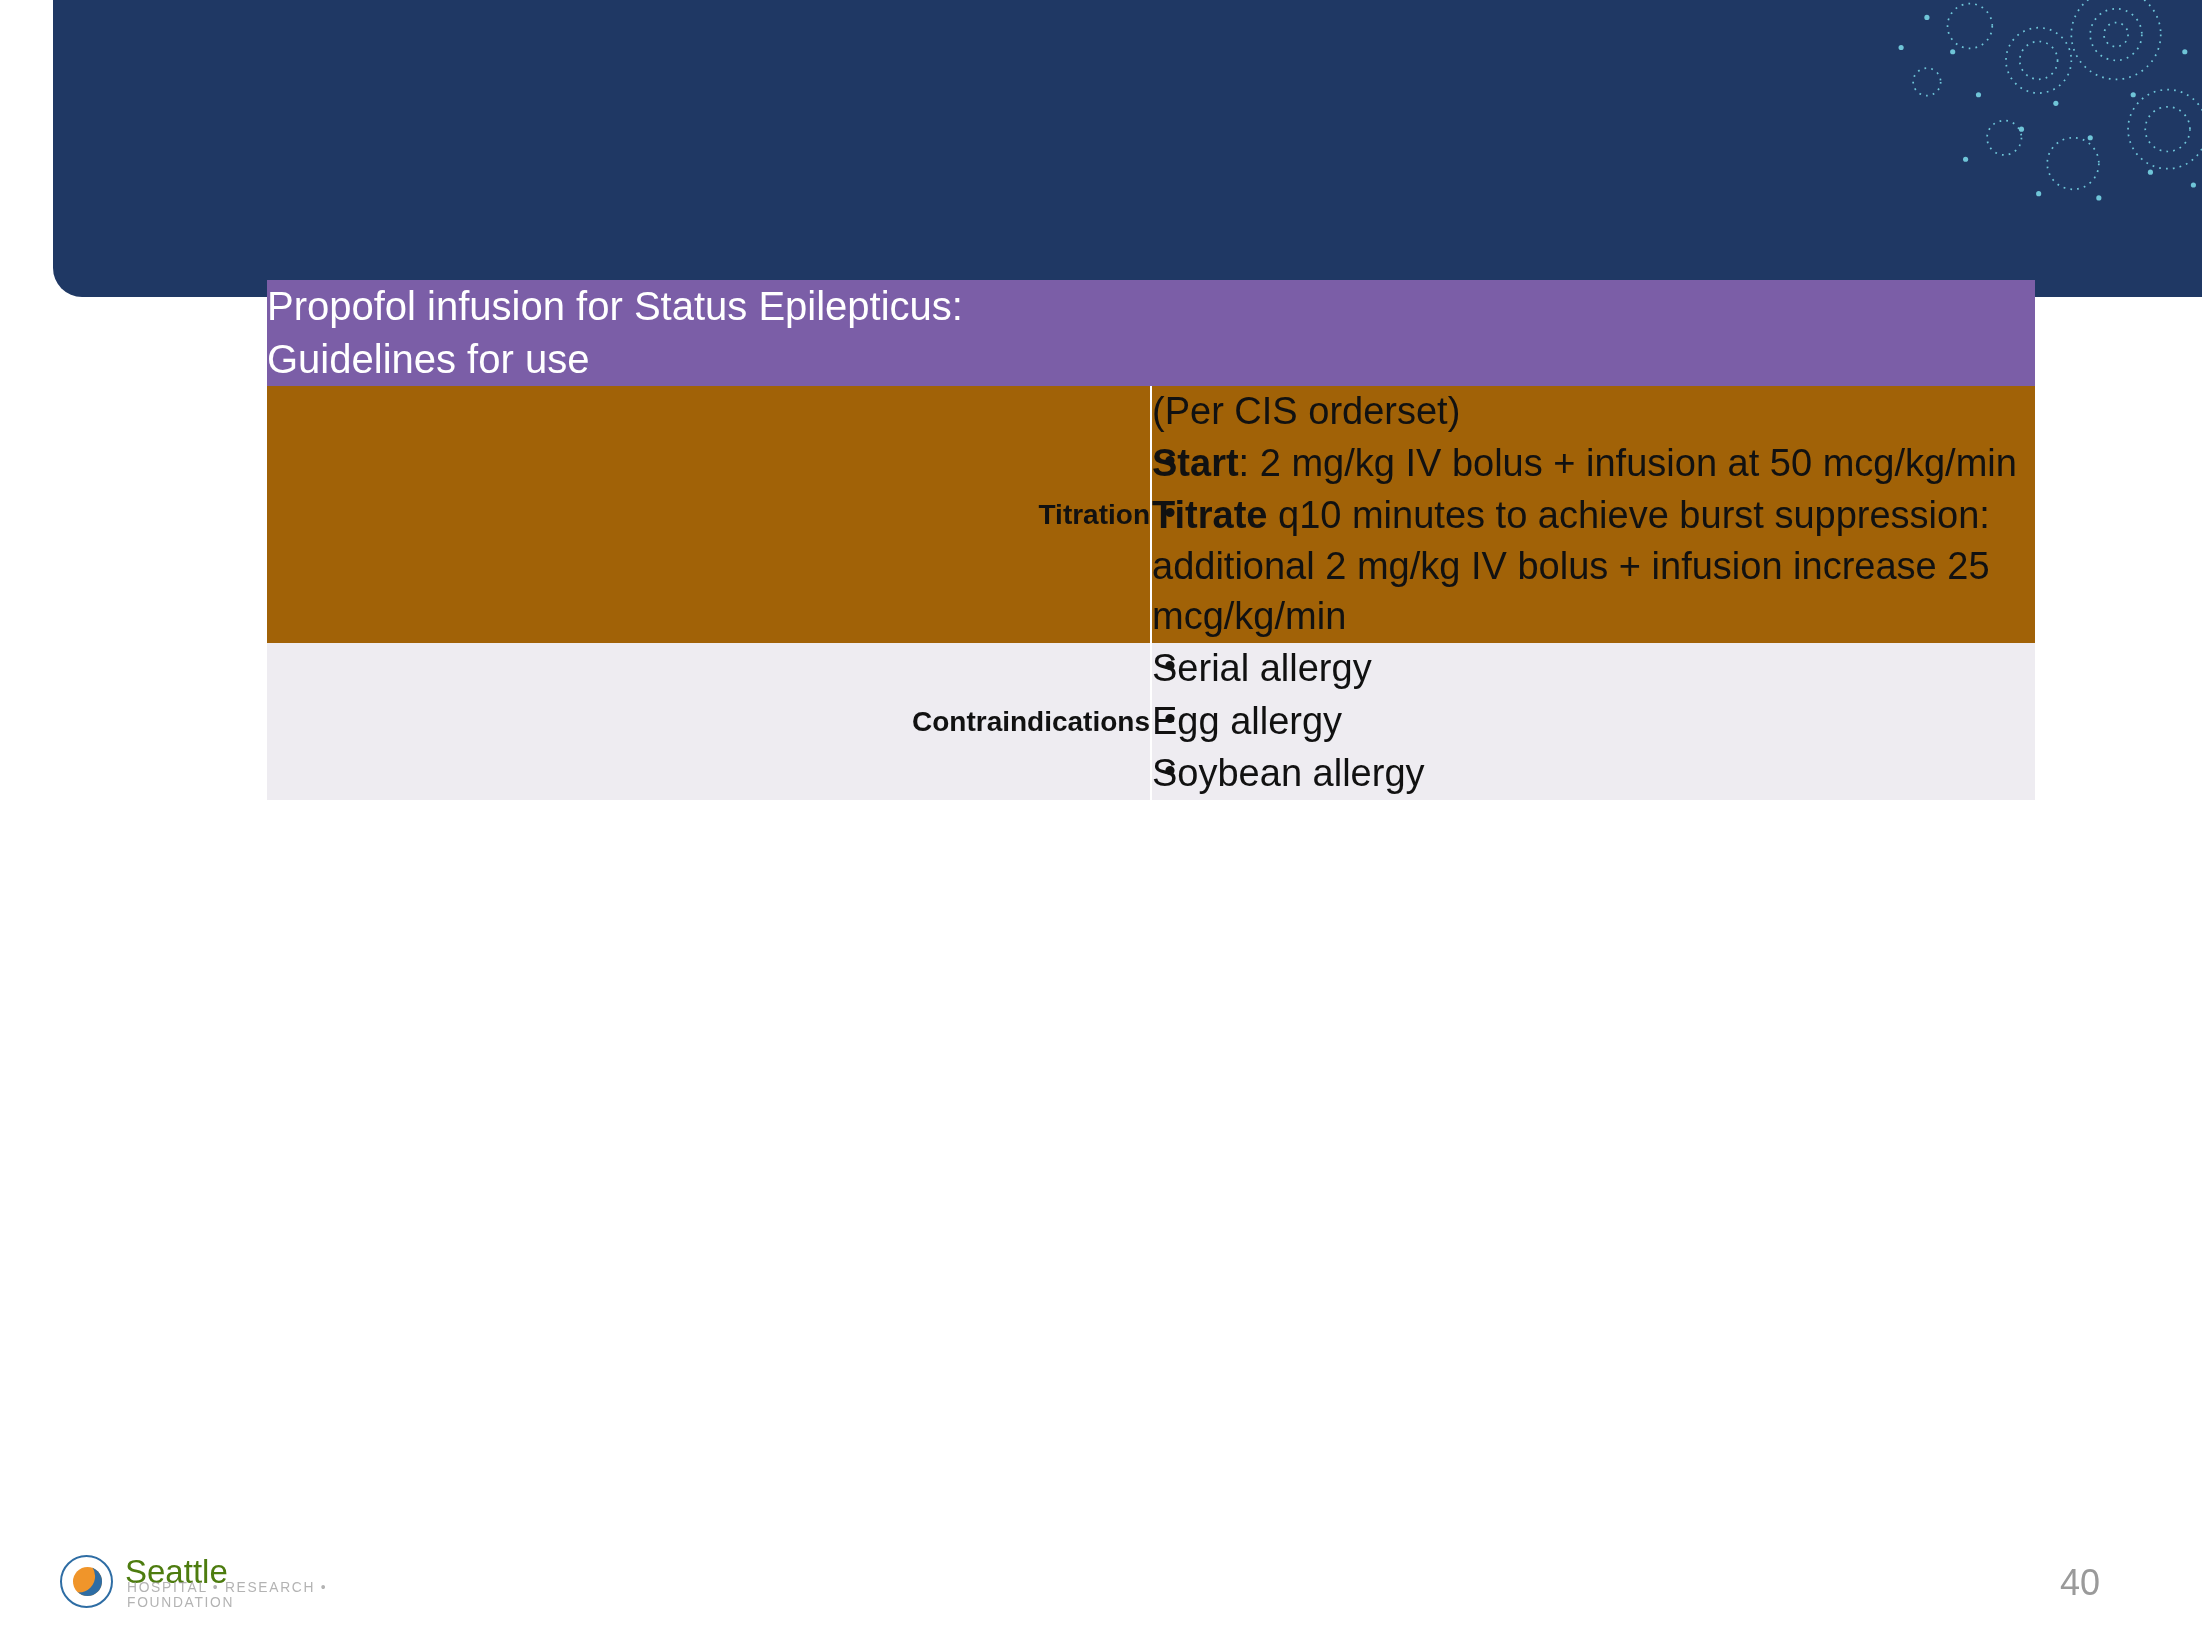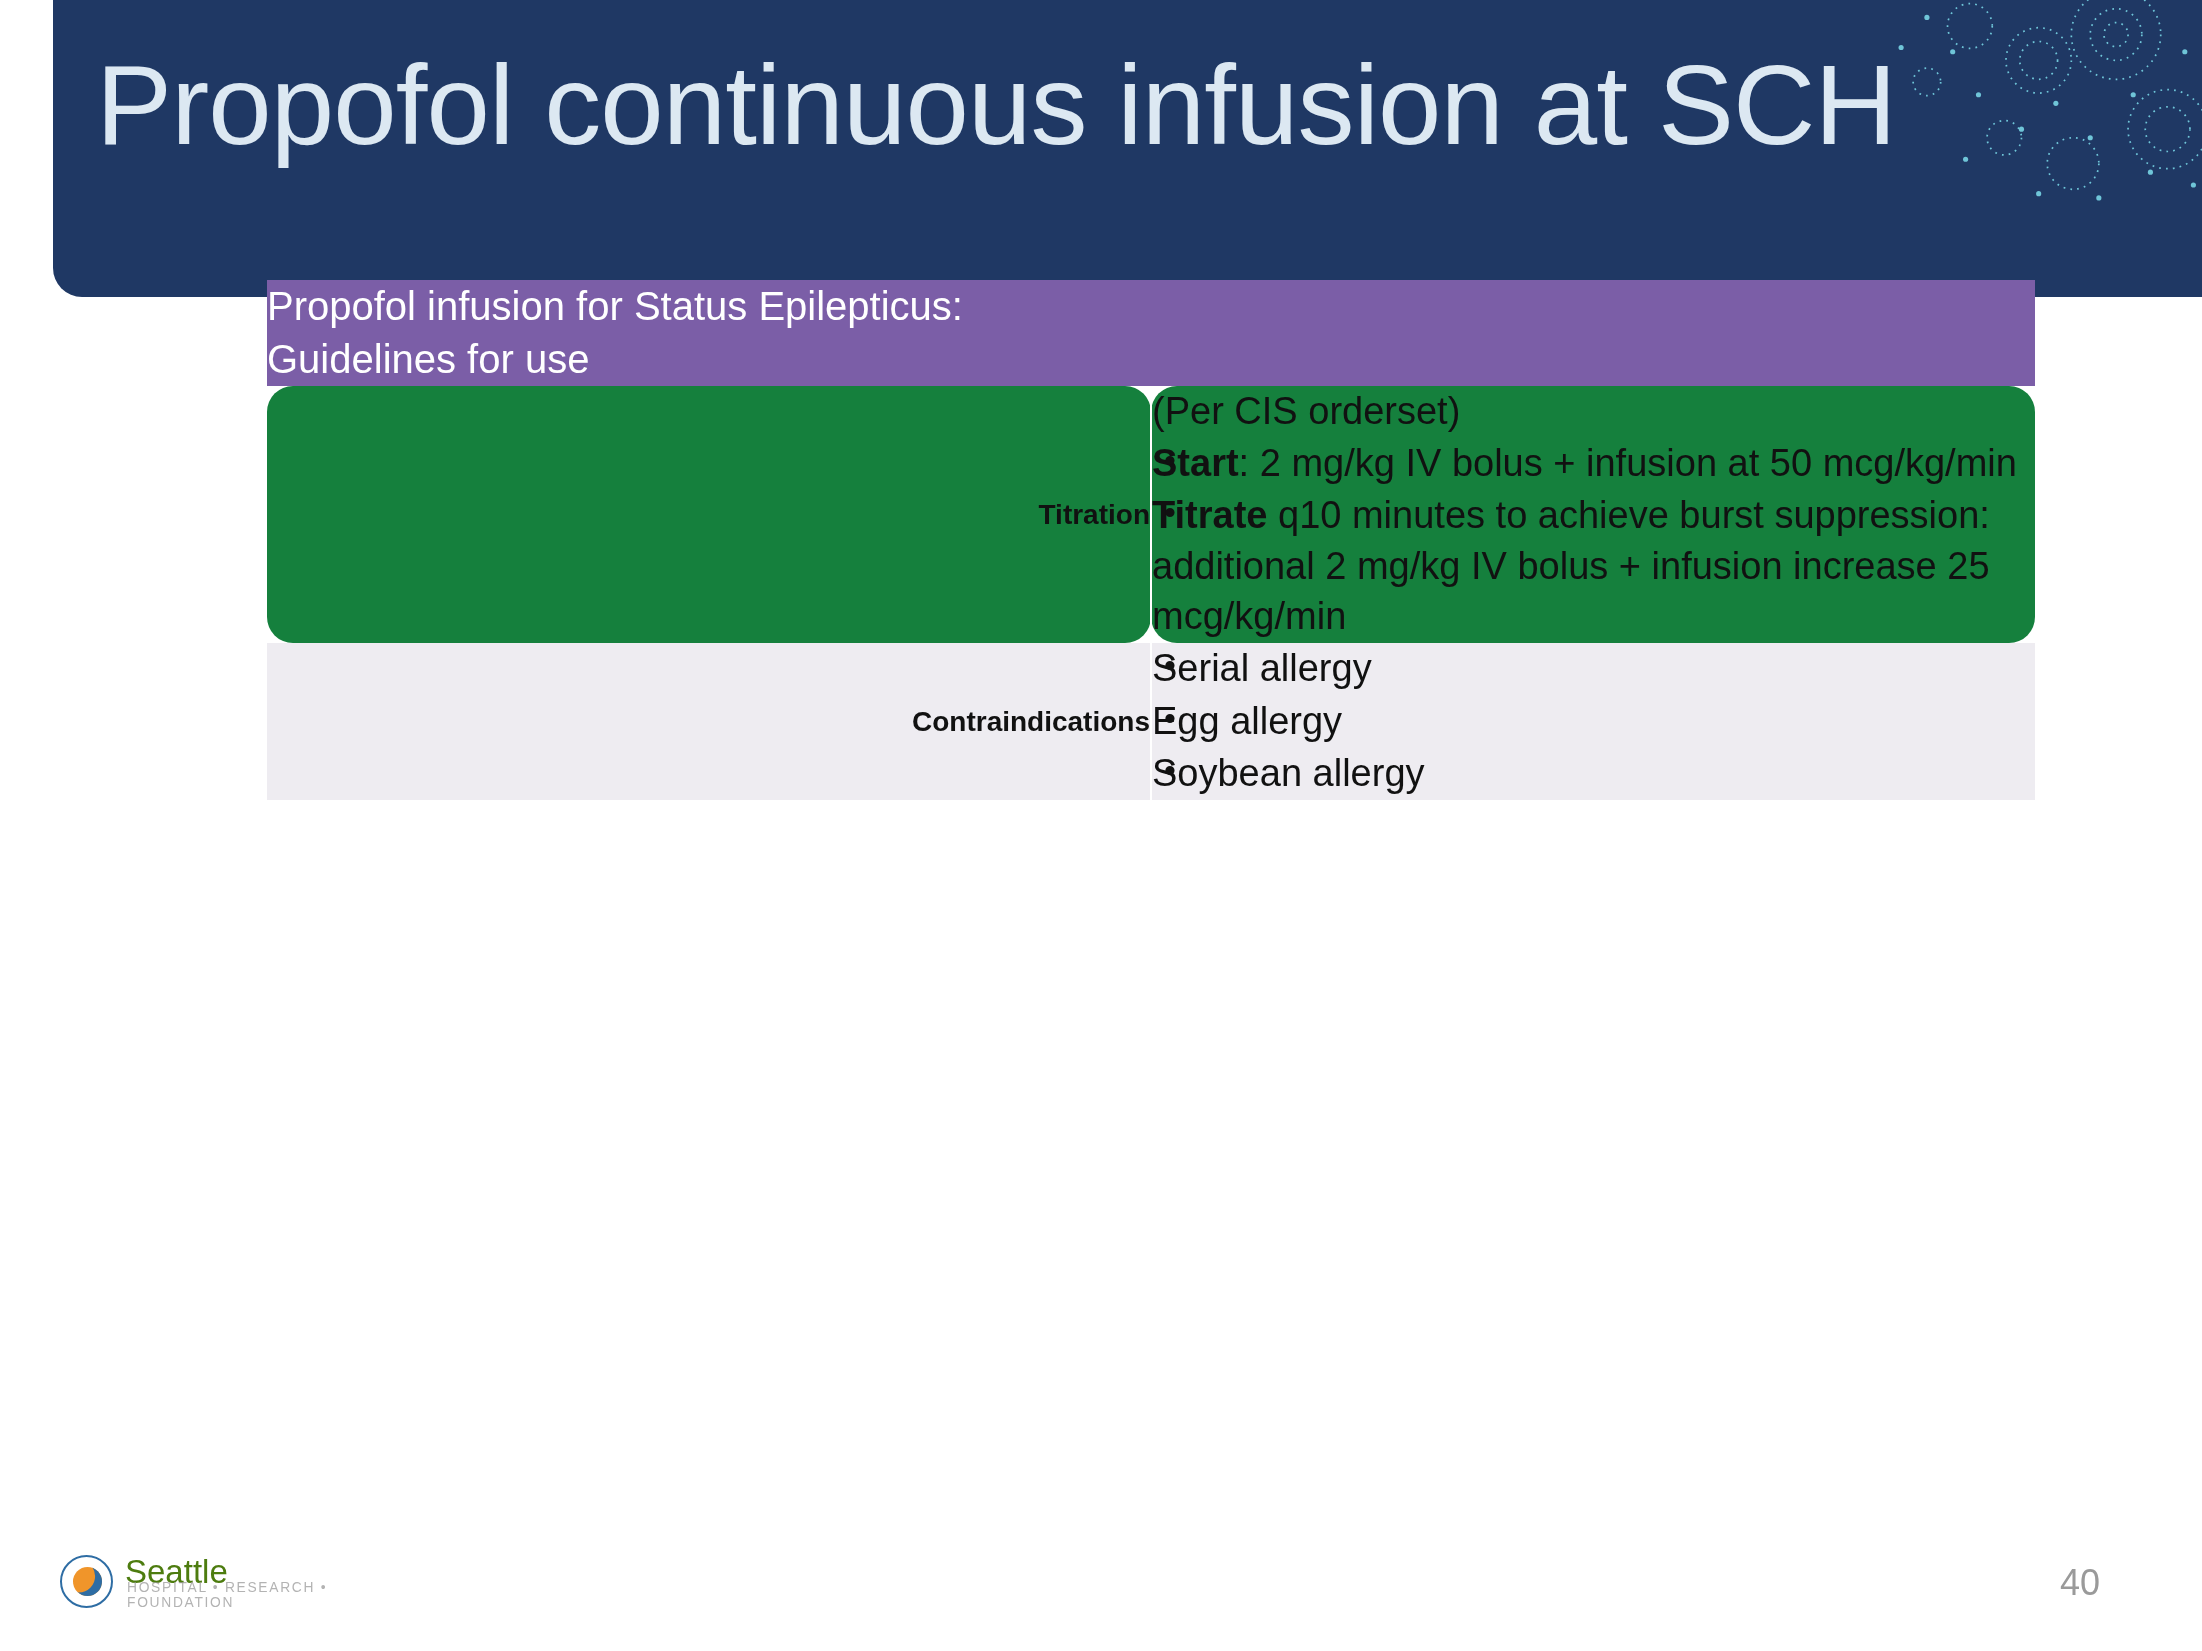--- a/index.html
+++ b/index.html
@@ -78,21 +78,21 @@
     color: #111111;
     line-height: 1.25;
     padding: 8.6px 17px;
   }
   .body-cell {
     font-size: 38px;
     color: #111111;
     line-height: 1.33;
     padding: 19px 26px 22.4px 26px;
   }
-  .row-a td { background: #15803d; border-radius: 26px; }
+  .row-a td { background: #a16207; }
   .row-b td { background: #eeecf1; }
   .row-c td { background: #d8d5e4; }
 
   .divider-col {
     border-left: 2.6px solid #ffffff;
   }
 
   ul.bullets {
     list-style: none;
     margin: 0;
@@ -166,21 +166,20 @@
     top: 1562px;
     font-size: 36px;
     color: #9a9a9a;
     text-align: center;
   }
 </style>
 </head>
 <body>
 
 <div class="title-banner">
-  <div class="title-text">Propofol continuous infusion at SCH</div>
   <svg class="deco" viewBox="0 0 620 345">
     <g fill="none" stroke="#6fc5d8" stroke-width="2" stroke-dasharray="2 6">
       <circle cx="430" cy="70" r="38"></circle>
       <circle cx="430" cy="70" r="22"></circle>
       <circle cx="520" cy="40" r="52"></circle>
       <circle cx="520" cy="40" r="30"></circle>
       <circle cx="520" cy="40" r="14"></circle>
       <circle cx="350" cy="30" r="26"></circle>
       <circle cx="580" cy="150" r="46"></circle>
       <circle cx="580" cy="150" r="26"></circle>

